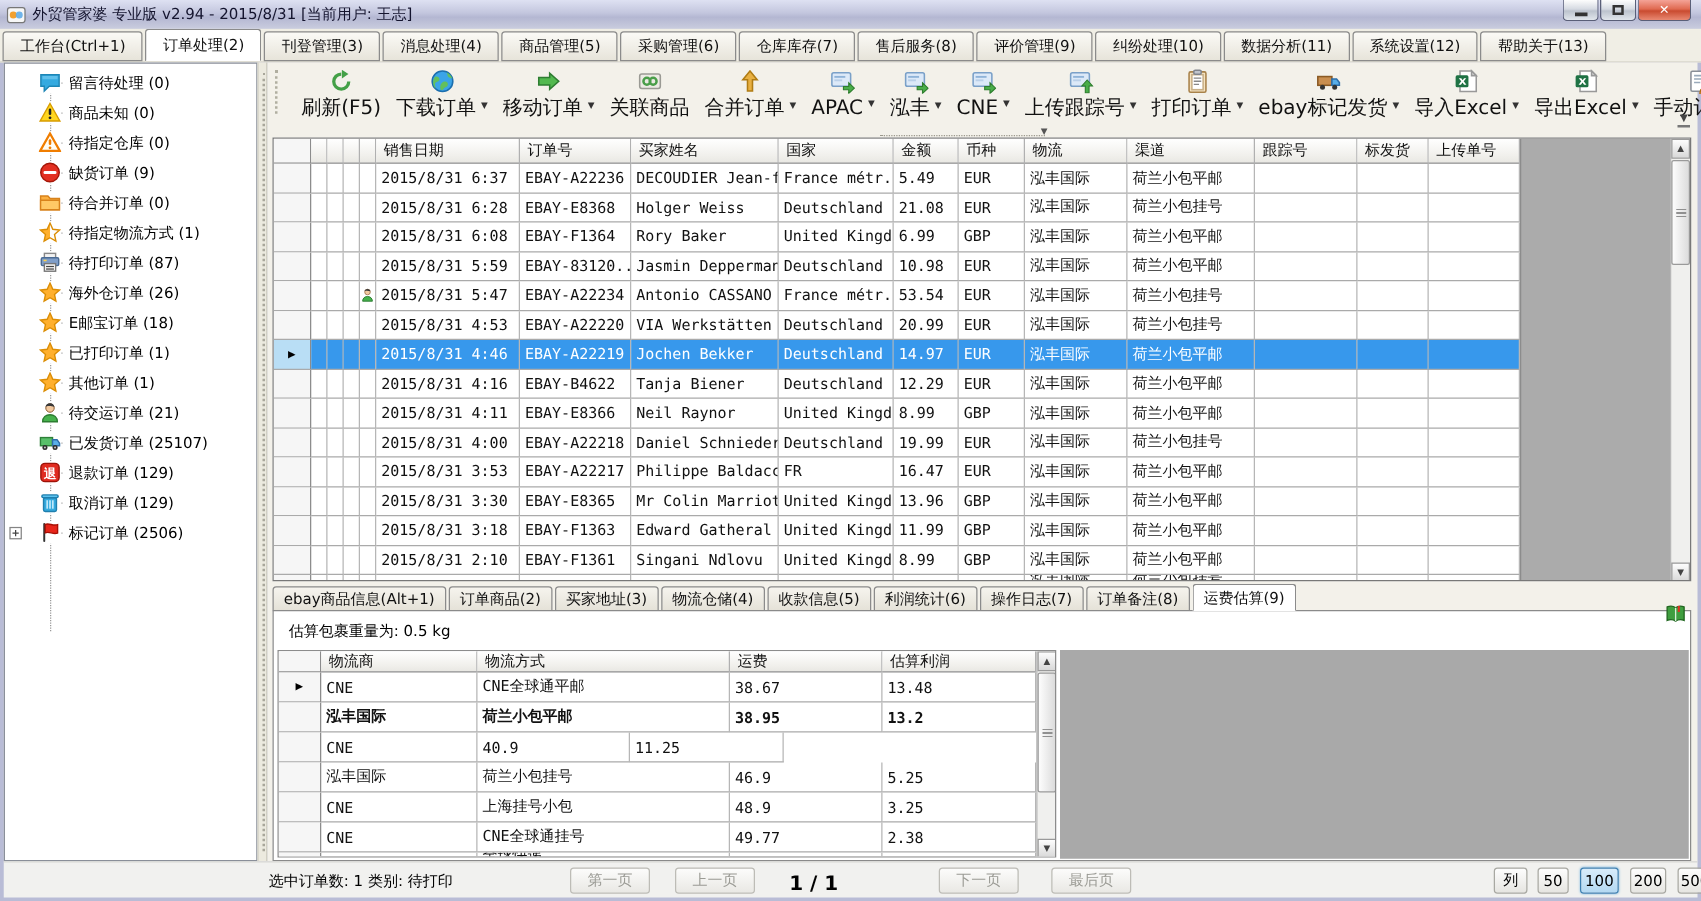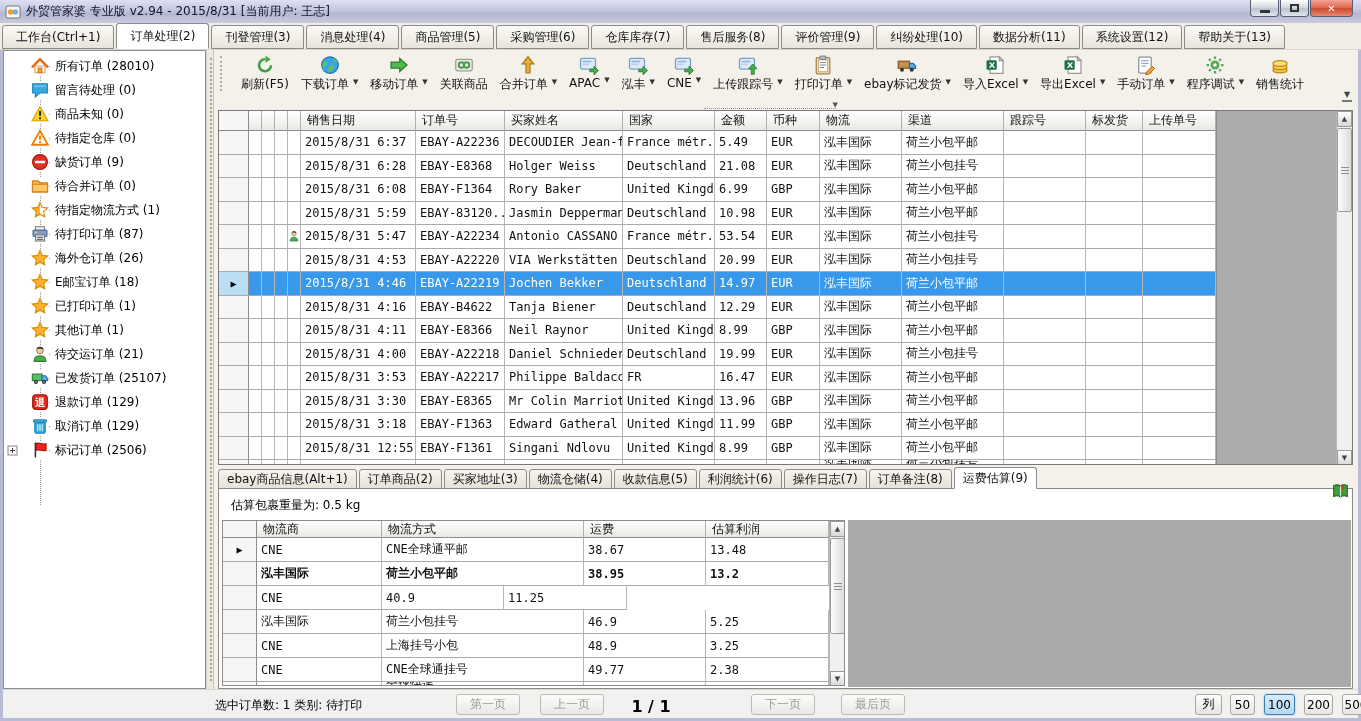--- a/index.html
+++ b/index.html
@@ -46,21 +46,21 @@
   
   .main { position:absolute; left:214px; top:50px; width:1144px; height:639px; background:#f3f1ea; }
 
   
   .toolbar { position:absolute; left:0; top:0; width:1144px; height:53px; display:flex; align-items:flex-start; padding:4px 0 0 22px; }
   .toolbar::before { content:""; position:absolute; left:6px; top:6px; bottom:12px; border-left:2px dotted #b0aea0; }
   .tbtn { display:flex; flex-direction:column; align-items:center; padding:1px 5px; margin-right:2px; border-radius:3px; cursor:default; }
   .tbtn .tico { width:20px; height:20px; }
   .tbtn .tico svg { width:20px; height:20px; display:block; }
   .tbtn .trow { display:flex; align-items:center; margin-top:1px; }
-  .tbtn .tlabel { font-size:12px; color:#111; white-space:nowrap; }
+  .tbtn .tlabel { font-size:16px; color:#111; white-space:nowrap; }
   .tbtn .dd { font-size:7px; color:#333; margin-left:4px; transform:translateY(-3px); }
   .tb-overflow-line { position:absolute; left:490px; top:53px; width:132px; height:6px; border-bottom:1px dotted #9a988c; }
   .tb-overflow-line .dd2 { position:absolute; right:-2px; top:-2px; font-size:7px; color:#555; }
   .tb-more { position:absolute; left:1128px; top:40px; font-size:8px; color:#444; border-bottom:2px solid #777; padding:0 2px 1px; }
 
   
   .orders { position:absolute; left:4px; top:60px; width:1135px; height:355px; background:#fff; border:1px solid #787878; overflow:hidden; }
   .orow { display:flex; height:23.5px; background:#fff; }
   .orow.hdr { height:20px; }
   .orow.partial { height:6px; overflow:hidden; }
@@ -149,30 +149,20 @@
     <div class="mtab">数据分析(11)</div>
     <div class="mtab">系统设置(12)</div>
     <div class="mtab">帮助关于(13)</div>
   </div>
 
 <div class="sidebar">
   <div class="tree">
       <div class="titem">
         <span class="ico">
           <svg viewBox="0 0 16 16">
-            <path d="M3.5 8h9v6h-9z" fill="#fdf6ec" stroke="#d8a25a"></path>
-            <path d="M1.5 8.5 8 2l6.5 6.5" fill="none" stroke="#e86b1a" stroke-width="2.2" stroke-linecap="round"></path>
-            <rect x="6.3" y="9.8" width="3.4" height="4.2" fill="#f29b30" stroke="#c97718" stroke-width=".8"></rect>
-          </svg>
-        </span>
-        <span class="lbl">所有订单 (28010)</span>
-      </div>
-      <div class="titem">
-        <span class="ico">
-          <svg viewBox="0 0 16 16">
             <path d="M1.5 2.5h13v8.2h-7l-3.6 3.4v-3.4h-2.4z" fill="#35aae0" stroke="#1d85b5"></path>
             <path d="M2.6 3.4h10.8v2.2H2.6z" fill="#6cc6ee" opacity=".8"></path>
           </svg>
         </span>
         <span class="lbl">留言待处理 (0)</span>
       </div>
       <div class="titem">
         <span class="ico">
           <svg viewBox="0 0 16 16">
             <path d="M8 1.6 15 14H1z" fill="#ffd61f" stroke="#d89c00"></path>
@@ -816,21 +806,21 @@
           <div class="c" style="width: 82px;"></div>
           <div class="c" style="width: 57px;"></div>
           <div class="c" style="width: 73px;"></div>
         </div>
         <div class="orow">
           <div class="c rh"></div>
           <div class="c nw"></div>
           <div class="c nw"></div>
           <div class="c nw"></div>
           <div class="c nw"></div>
-          <div class="c" style="width: 115px;">2015/8/31 12:55</div>
+          <div class="c" style="width: 115px;">2015/8/31 2:10</div>
           <div class="c" style="width: 89px;">EBAY-F1361</div>
           <div class="c" style="width: 118px;">Singani Ndlovu</div>
           <div class="c" style="width: 92px;">United Kingdom</div>
           <div class="c" style="width: 52px;">8.99</div>
           <div class="c" style="width: 53px;">GBP</div>
           <div class="c" style="width: 82px;">泓丰国际</div>
           <div class="c" style="width: 102px;">荷兰小包平邮</div>
           <div class="c" style="width: 82px;"></div>
           <div class="c" style="width: 57px;"></div>
           <div class="c" style="width: 73px;"></div>

